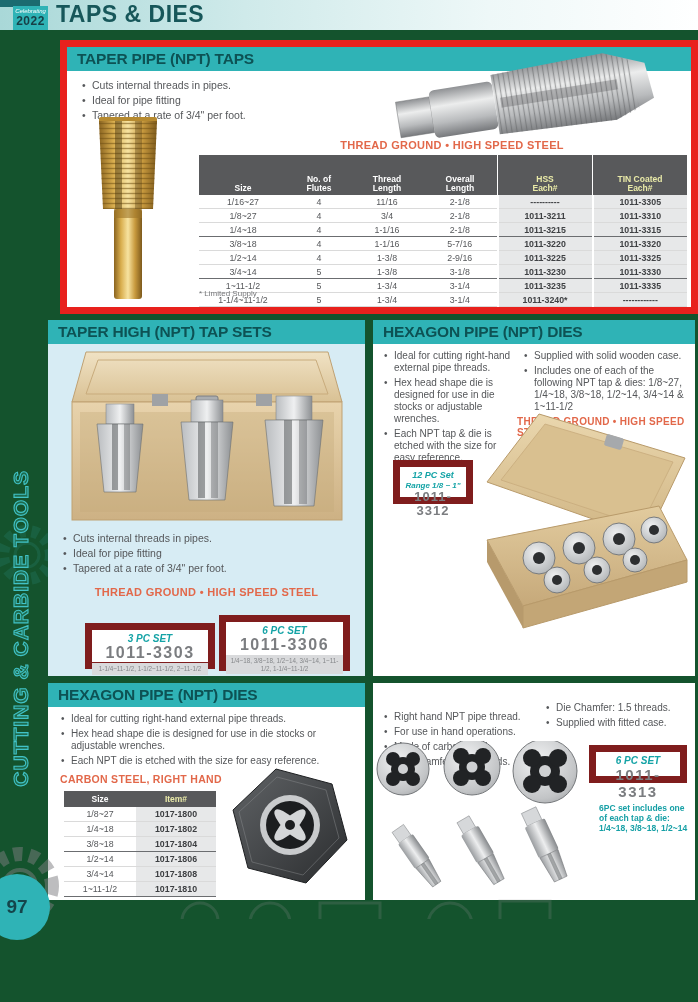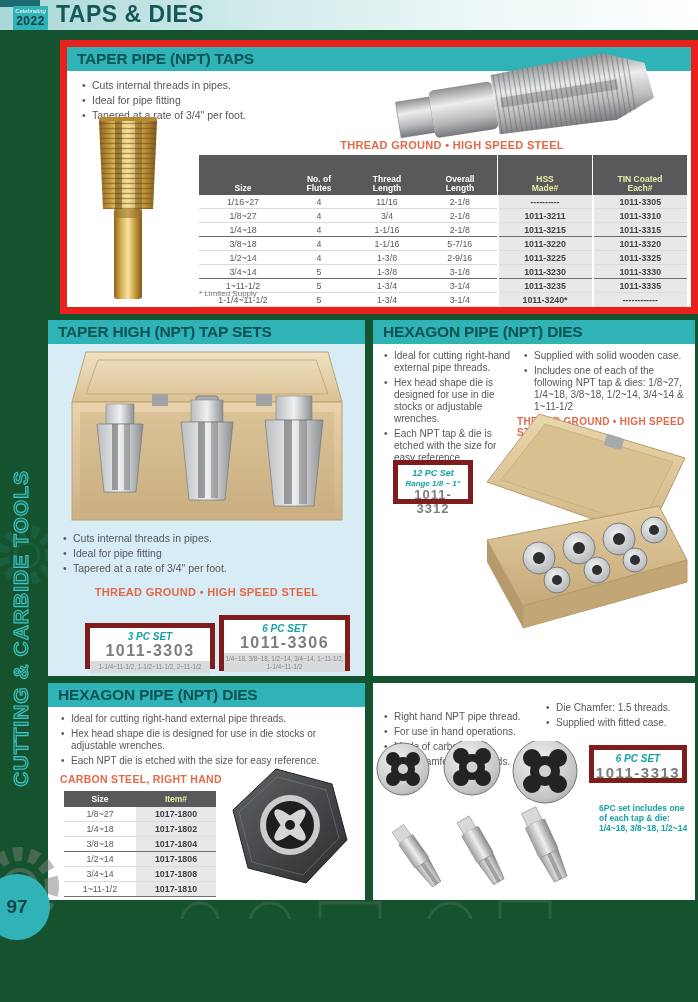--- a/index.html
+++ b/index.html
@@ -48,21 +48,21 @@
   
   .small-table{position:absolute;border-collapse:collapse;table-layout:fixed;width:152px;z-index:2;}
   .small-table th{background:#58595b;color:#fff;font-size:8.5px;font-weight:bold;padding:3px 0;text-align:center;}
   .small-table th.khaki{color:#e9eaa8;}
   .small-table th:nth-child(1){width:72px}.small-table th:nth-child(2){width:80px}
   .small-table td{text-align:center;font-size:8.8px;color:#55575a;padding:2px 0;border-bottom:1px solid #dadada;}
   .small-table td.item{background:#e7e8e9;font-weight:bold;color:#3c3e41;}
   .small-table tr.group td{border-bottom:1.5px solid #6b6d70;}
 
   
-  .set-box{position:absolute;background:#fff;border:5px solid #7f1d1d;text-align:center;z-index:3;box-sizing:border-box;}
+  .set-box{position:absolute;background:#fff;border:7px solid #7f1d1d;text-align:center;z-index:3;box-sizing:border-box;}
   .set-name{color:#14a3a6;font-style:italic;font-weight:bold;font-size:10px;padding-top:3px;line-height:11px;}
   .set-range{color:#14a3a6;font-style:italic;font-weight:bold;font-size:8px;line-height:9px;}
   .set-item{color:#7b7d80;font-weight:bold;font-size:16px;letter-spacing:1.5px;line-height:17px;}
   .set-item.small{font-size:13px;letter-spacing:1px;line-height:14px;}
   .set-sizes{background:#d9dadc;color:#85878a;font-size:6.3px;line-height:7.5px;padding:2px 1px;margin-top:2px;}
 
   .teal-note{position:absolute;font-size:8.5px;font-weight:bold;color:#17a0a6;line-height:10px;z-index:2;}
 
   .img{position:absolute;z-index:2;}
 
@@ -158,21 +158,21 @@
       <thead>
         <tr>
           <th>Size</th>
           <th>No. of
 Flutes</th>
           <th>Thread
 Length</th>
           <th>Overall
 Length</th>
           <th class="item khaki">HSS
-Made#</th>
+Each#</th>
           <th class="item khaki">TIN Coated
 Each#</th>
         </tr>
       </thead>
       <tbody>
         <tr>
           <td>1/16~27</td>
             <td>4</td>
             <td>11/16</td>
             <td>2-1/8</td>

